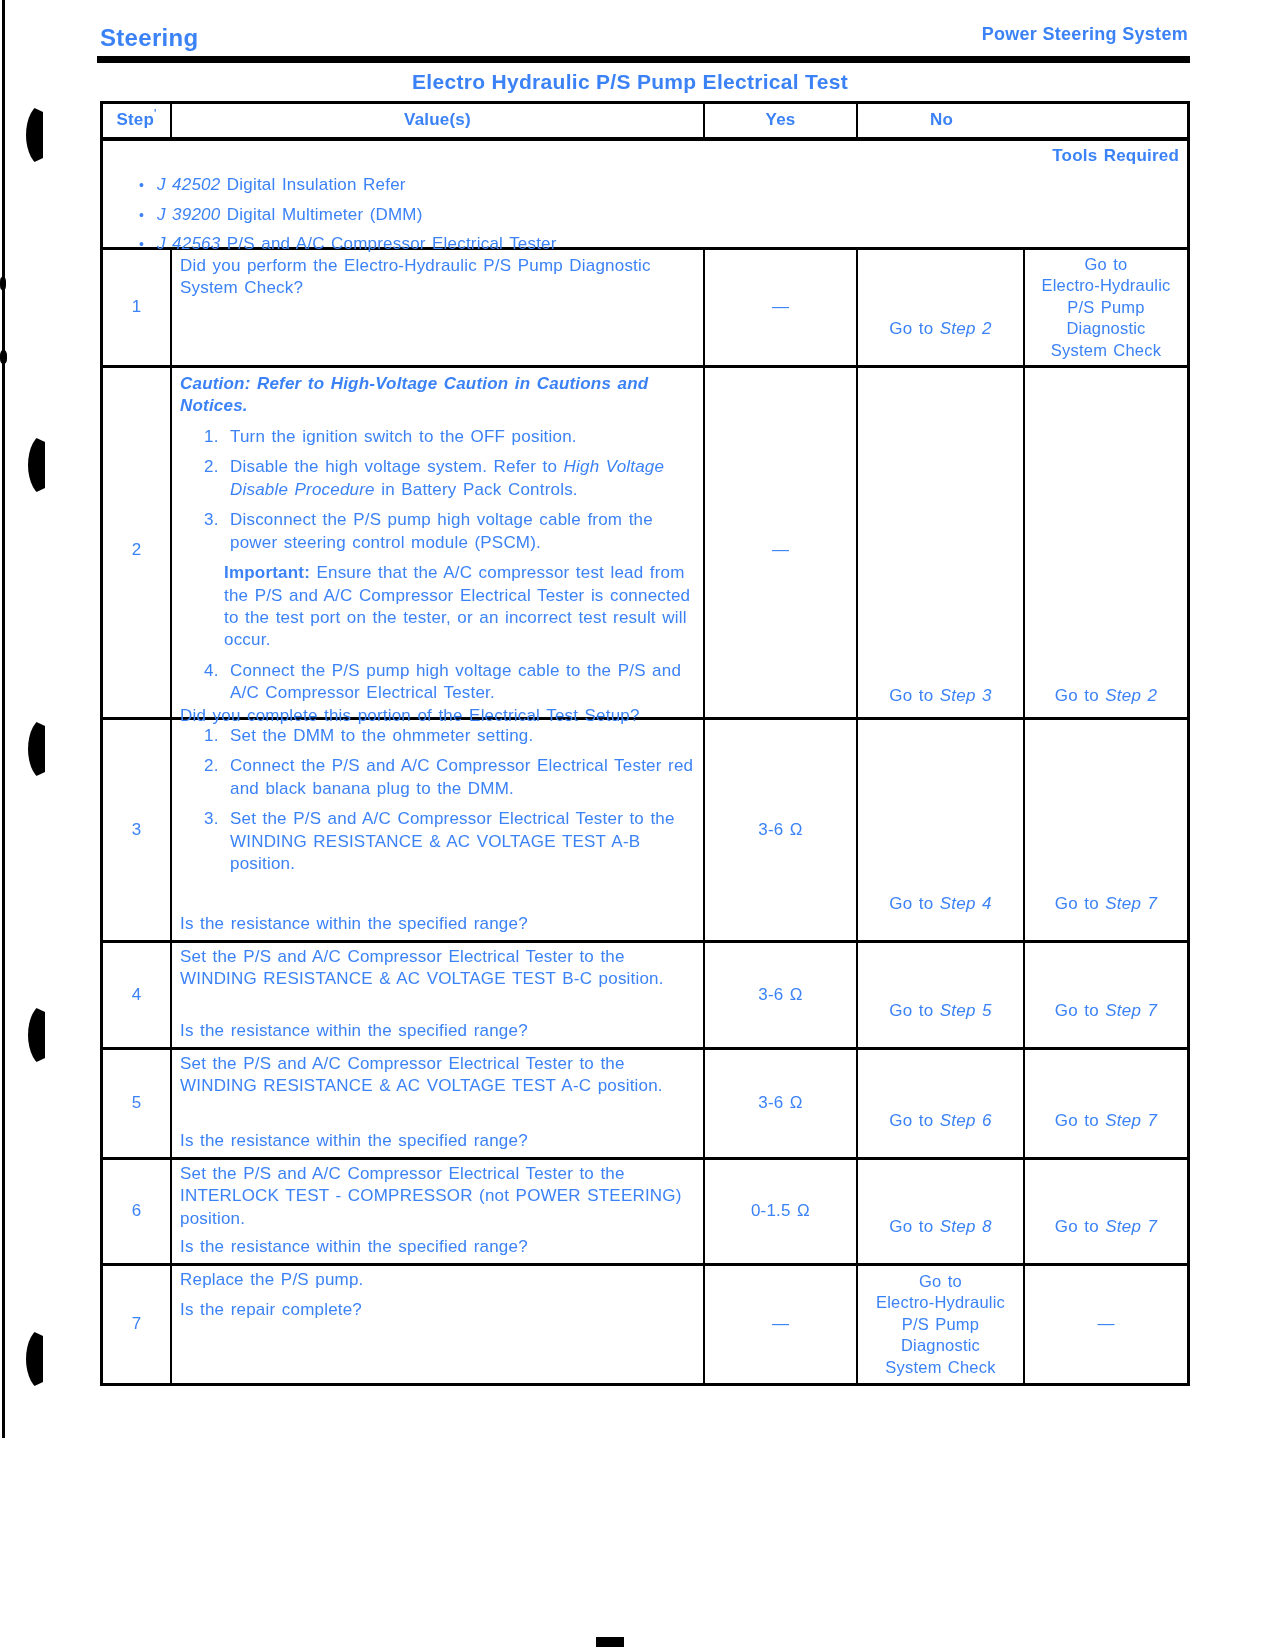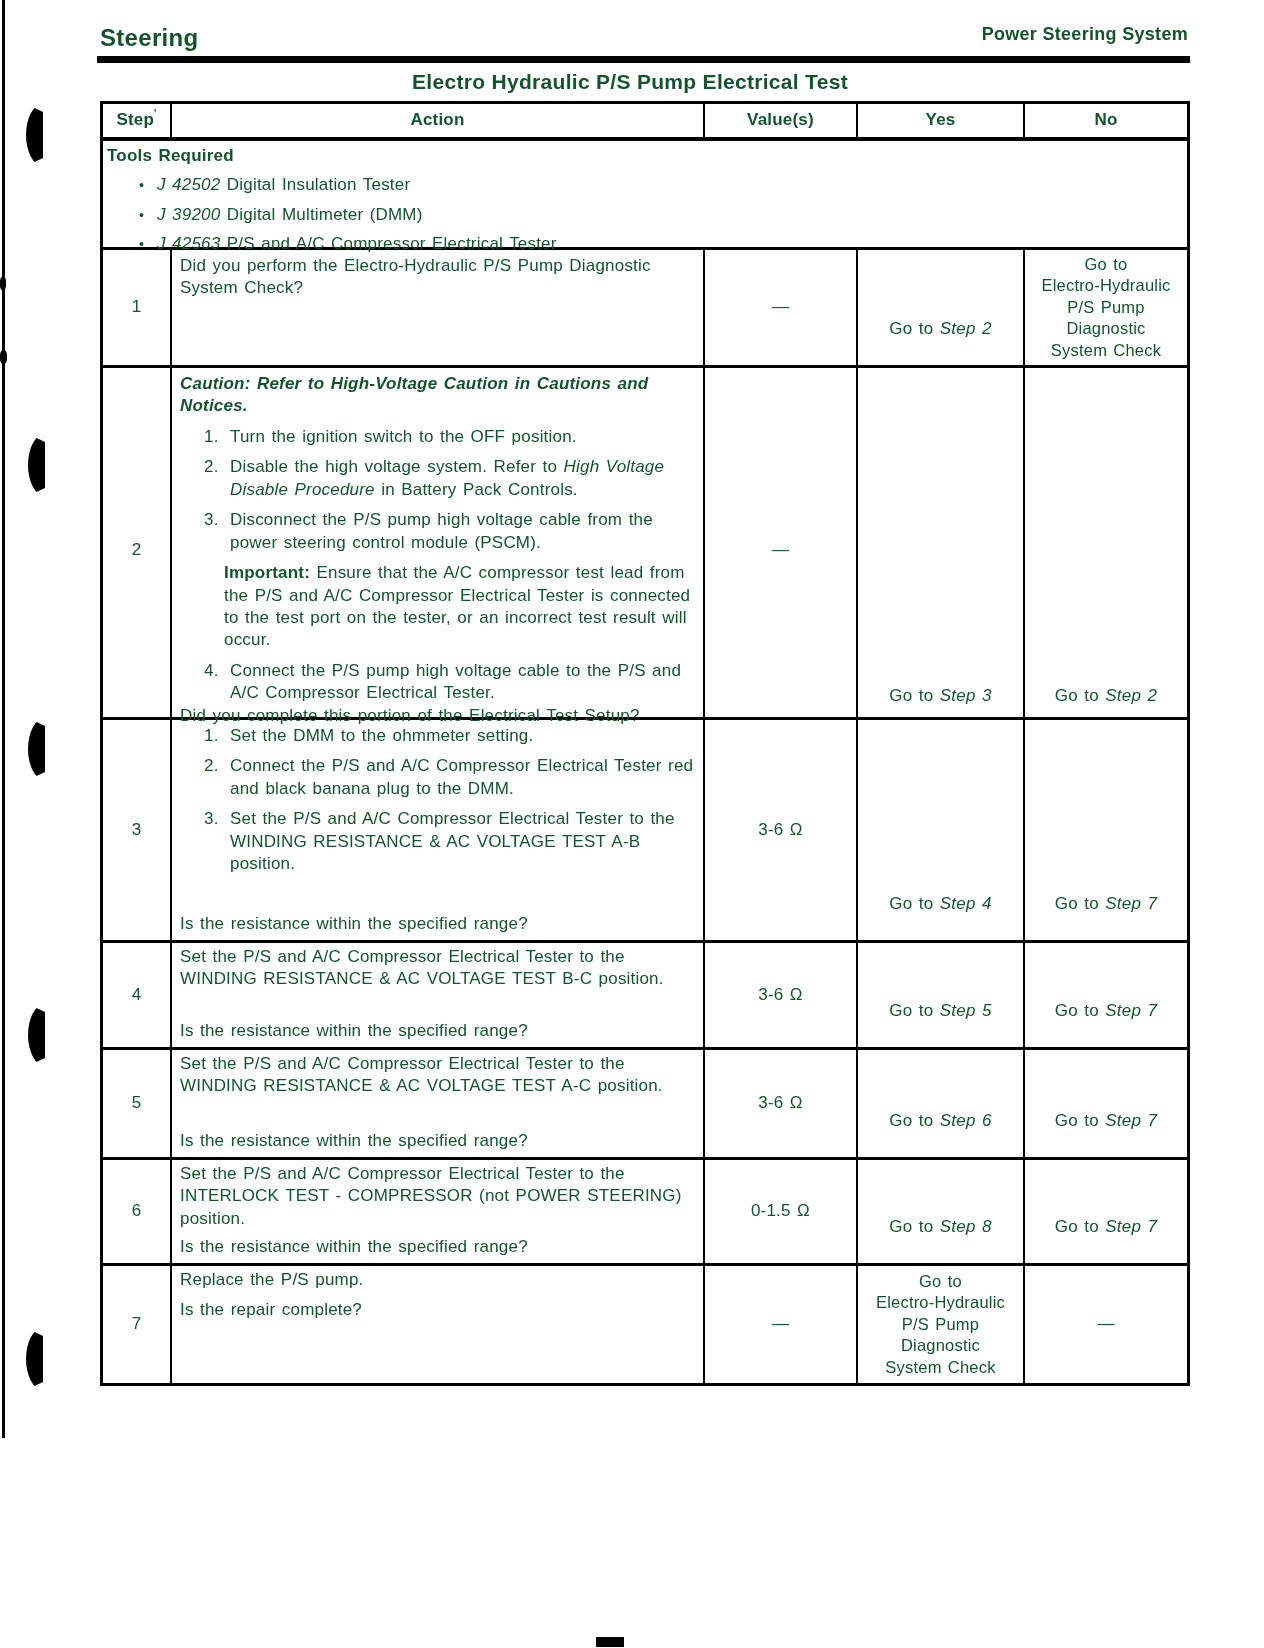--- a/index.html
+++ b/index.html
@@ -1,21 +1,21 @@
 <!DOCTYPE html>
 <html><head>
 <meta charset="utf-8">
 <style>
   html,body{margin:0;padding:0;background:#e8e8e8;}
   #page{
     position:relative;
     width:1264px;height:1648px;
     background:#ffffff;
     font-family:"Liberation Sans", sans-serif;
-    color:#14532d;
+    color:#3b82f6;
     overflow:hidden;
   }
   
   .scan-line{position:absolute;left:2px;top:0;width:3px;height:1438px;background:#000;}
   .scan-blob{position:absolute;background:#000;border-radius:40%;}
   .crescent{
     position:absolute;width:34px;height:62px;
     box-sizing:border-box;border:8px solid transparent;
     border-left:17px solid #000;border-radius:50%;
   }
@@ -51,21 +51,21 @@
   .bi{font-weight:bold;font-style:italic;}
   
   .caut{margin:2px 0 0 0;}
   .li{display:flex;margin:8px 0 0 24px;}
   .li .num{flex:none;width:26px;}
   .li .li-body{flex:1;min-width:0;}
   .imp{margin:8px 0 0 44px;}
   .q{margin-top:auto;padding-bottom:2px;}
   .q-top{margin:2px 0 0 0;}
   
-  .tools-head{font-weight:bold;padding:4px 1px 0 4px;}
+  .tools-head{font-weight:bold;padding:4px 8px 0 4px;text-align:right;}
   .tool-li{display:flex;margin:7px 0 0 36px;}
   .tool-li .blt{flex:none;width:18px;font-size:14px;padding-top:2px;}
   .step-sup{font-size:10px;vertical-align:top;line-height:1;}
 </style>
 </head>
 <body>
 
 <div id="page">
 
   <div class="scan-line"></div>
@@ -82,31 +82,30 @@
   <div class="hdr-right">Power Steering System</div>
   <div class="hdr-rule"></div>
   <div class="doc-title">Electro Hydraulic P/S Pump Electrical Test</div>
 
   <div class="tbl">
 
     <div class="row r-head">
       <div class="c hc">
           <span><span>Step</span><span class="step-sup">'</span></span>
         </div>
-      <div class="c hc">Action</div>
       <div class="c hc">Value(s)</div>
       <div class="c hc">Yes</div>
       <div class="c hc">No</div>
     </div>
 
     <div class="row r-tools">
       <div class="tools-head">Tools Required</div>
       <div class="tool-li">
         <span class="blt">•</span>
-        <span><span class="it">J 42502</span><span> Digital Insulation Tester</span></span>
+        <span><span class="it">J 42502</span><span> Digital Insulation Refer</span></span>
       </div>
       <div class="tool-li">
         <span class="blt">•</span>
         <span><span class="it">J 39200</span><span> Digital Multimeter (DMM)</span></span>
       </div>
       <div class="tool-li">
         <span class="blt">•</span>
         <span><span class="it">J 42563</span><span> P/S and A/C Compressor Electrical Tester</span></span>
       </div>
     </div>

